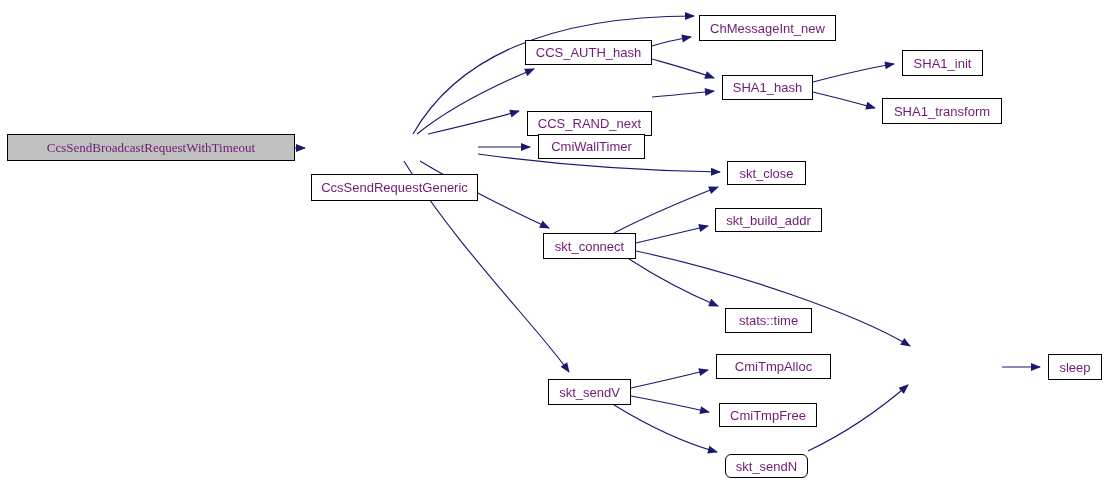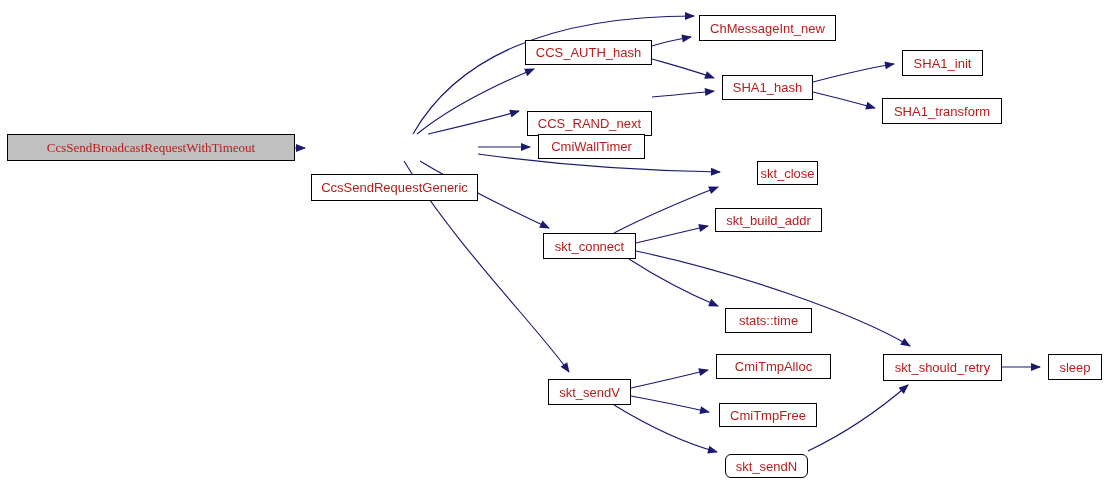--- a/index.html
+++ b/index.html
@@ -9,21 +9,21 @@
     font-family:"Liberation Sans", sans-serif;
     overflow:hidden;
   }
   .edges { position:absolute; left:0; top:0; width:1107px; height:480px; }
   .edges path.edge { stroke:var(--edge,#191970); fill:none; stroke-width:1.15; }
   .edges .arrowhead { fill:var(--edge,#191970); }
   .node {
     position:absolute; box-sizing:border-box;
     border:1px solid var(--node-border,#000000);
     background:var(--node-fill,#ffffff);
-    color:#b91c1c;
+    color:#701a75;
     display:flex; align-items:center; justify-content:center;
     font-size:13px; line-height:1; white-space:nowrap;
     cursor:pointer;
   }
   .node.root { background:var(--root-fill,#c0c0c0); cursor:default; }
 </style>
 </head>
 <body>
 
 <div class="canvas">
@@ -61,24 +61,23 @@
 
   <div class="node root" style="left:7px;   top:134px; width:288px; height:27px;font-family:Liberation Serif, serif;">CcsSendBroadcastRequestWithTimeout</div>
   <div class="node" style="left:311px; top:134px; width:167px; height:27px;margin-top:40px;">CcsSendRequestGeneric</div>
   <div class="node" style="left:699px; top:15px;  width:137px; height:26px;">ChMessageInt_new</div>
   <div class="node" style="left:525px; top:40px;  width:127px; height:25px;">CCS_AUTH_hash</div>
   <div class="node" style="left:527px; top:87px;  width:125px; height:25px;margin-top:24px;">CCS_RAND_next</div>
   <div class="node" style="left:722px; top:75px;  width:91px;  height:25px;">SHA1_hash</div>
   <div class="node" style="left:902px; top:50px;  width:81px;  height:26px;">SHA1_init</div>
   <div class="node" style="left:882px; top:98px;  width:120px; height:26px;">SHA1_transform</div>
   <div class="node" style="left:538px; top:134px; width:107px; height:25px;">CmiWallTimer</div>
-  <div class="node" style="left:757px; top:161px; width:61px;  height:24px;">skt_close</div>
+  <div class="node" style="left:727px; top:161px; width:79px;  height:24px;">skt_close</div>
   <div class="node" style="left:715px; top:208px; width:107px; height:24px;">skt_build_addr</div>
   <div class="node" style="left:543px; top:233px; width:93px;  height:26px;">skt_connect</div>
   <div class="node" style="left:725px; top:308px; width:87px;  height:25px;">stats::time</div>
   <div class="node" style="left:548px; top:379px; width:83px;  height:26px;">skt_sendV</div>
   <div class="node" style="left:716px; top:354px; width:115px; height:25px;">CmiTmpAlloc</div>
   <div class="node" style="left:719px; top:403px; width:98px;  height:24px;">CmiTmpFree</div>
   <div class="node" style="left:725px; top:454px; width:83px;  height:24px;border-radius:6px;">skt_sendN</div>
-  <div class="node" style="left:883px; top:354px; width:119px; height:27px;">skt_should_retry</div>
   <div class="node" style="left:1048px;top:354px; width:54px;  height:26px;">sleep</div>
 
 </div>
 
 </body></html>

